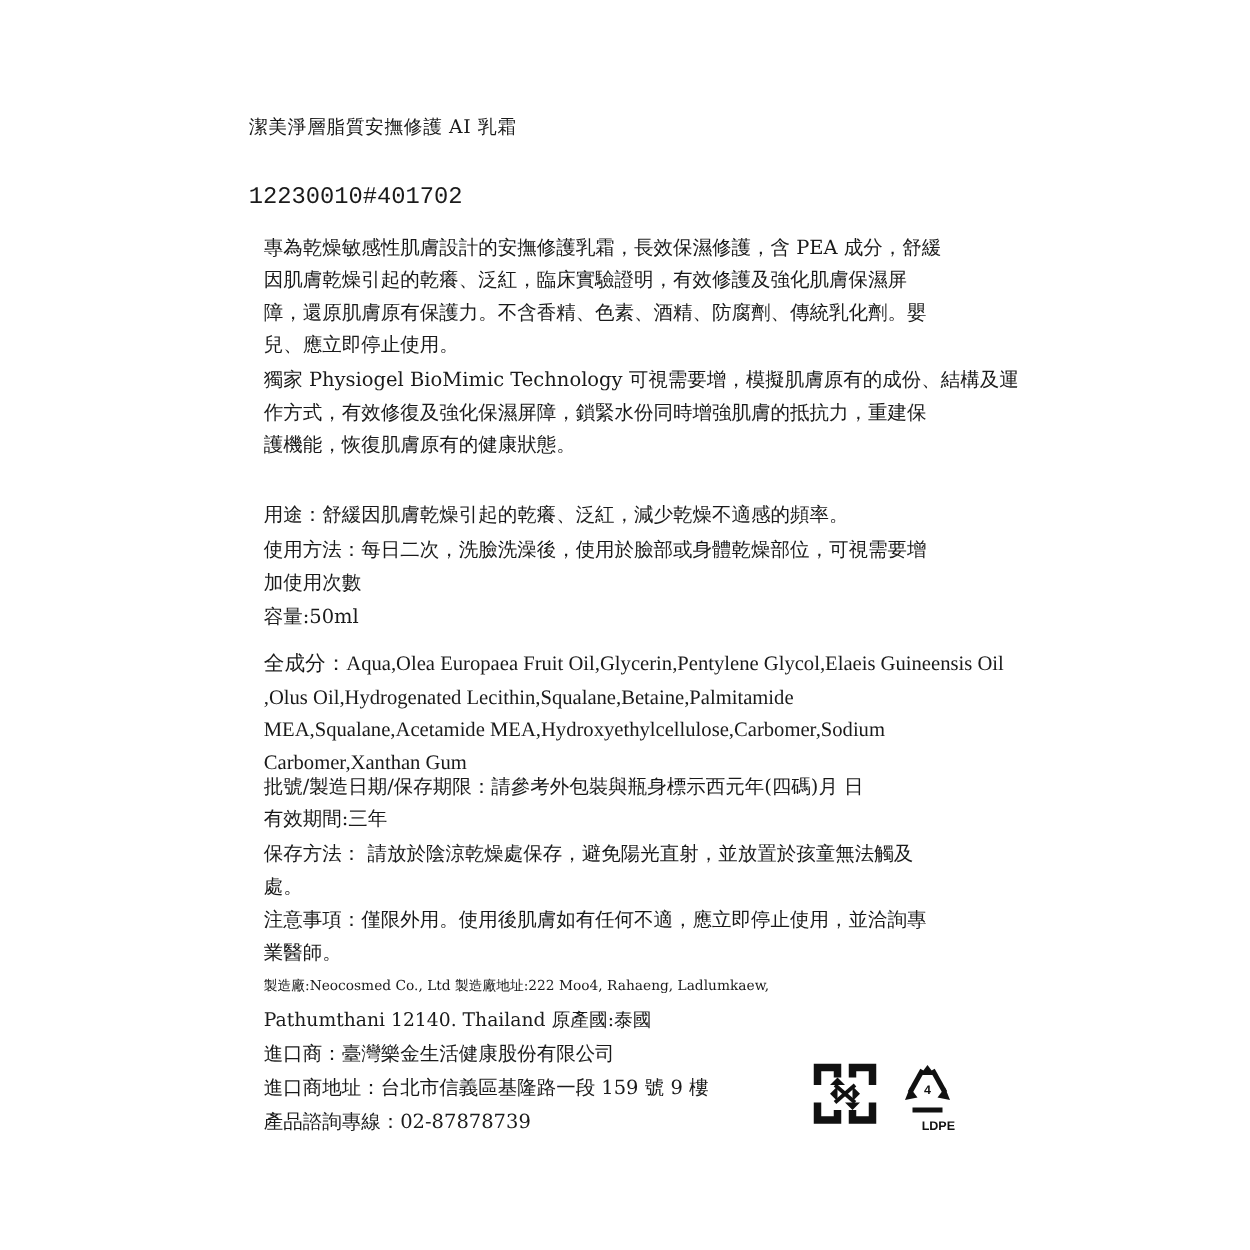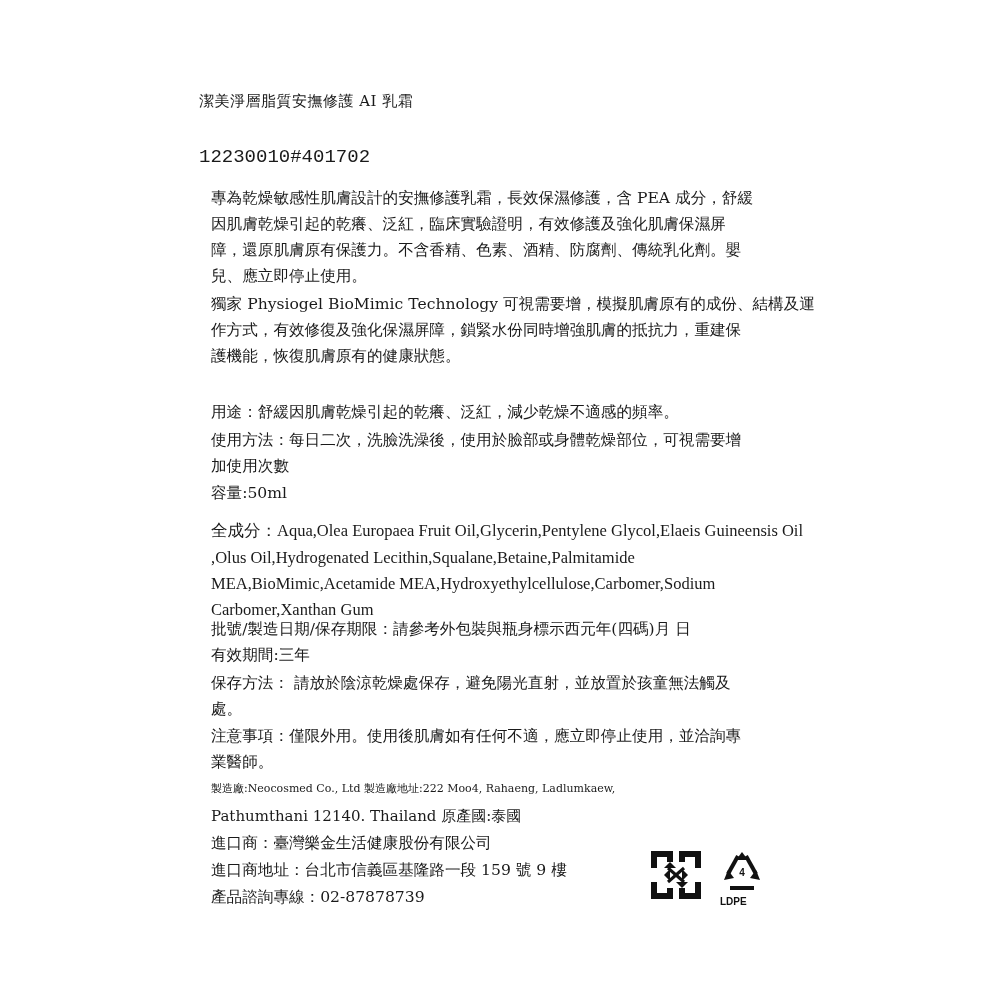--- a/index.html
+++ b/index.html
@@ -5,21 +5,21 @@
     html, body { margin: 0; padding: 0; background: #ffffff; }
     body { width: 1000px; height: 1000px; position: relative; overflow: hidden; color: #1a1a1a; }
     .doc { position: absolute; left: 199px; top: 0; width: 620px; font-family: "DejaVu Serif", "Liberation Serif", serif; }
     .title { position: absolute; top: 92px; left: 0; font-size: 15px; font-weight: normal; white-space: nowrap; letter-spacing: 0.5px; }
     .code { position: absolute; top: 146px; left: 0; font-size: 19px; font-family: Liberation Mono, monospace; white-space: nowrap; }
     .line { position: absolute; left: 12px; font-size: 15.6px; white-space: nowrap; line-height: 20px; }
     .serif-latin { font-family: "Liberation Serif", serif; font-size: 16.5px; margin-top: 10px; }
     .icons { position: absolute; left: 650px; top: 850px; width: 130px; height: 60px; }
     .icon-taiwan { position: absolute; left: 0; top: 0; width: 52px; height: 50px; }
     .icon-ldpe { position: absolute; left: 70px; top: 0; width: 44px; height: 60px; }
-    .ldpe-label { position: absolute; left: 0; top: 46px; width: 44px; text-align: left; font-family: "Liberation Sans", sans-serif; font-weight: bold; font-size: 10px; color: #111; }
+    .ldpe-label { position: absolute; left: 0; top: 46px; width: 44px; text-align: right; font-family: "Liberation Sans", sans-serif; font-weight: bold; font-size: 10px; color: #111; }
     .ldpe-num { position: absolute; left: 0; top: 17px; width: 44px; text-align: center; font-family: "Liberation Sans", sans-serif; font-weight: bold; font-size: 10px; color: #111; }
   </style>
 </head>
 <body>
 
 <div class="doc">
   <div class="title">潔美淨層脂質安撫修護 AI 乳霜</div>
   <div class="code">12230010#401702</div>
 
   <div class="line" style="top:188px">專為乾燥敏感性肌膚設計的安撫修護乳霜，長效保濕修護，含 PEA 成分，舒緩</div>
@@ -30,21 +30,21 @@
   <div class="line" style="top:320px">作方式，有效修復及強化保濕屏障，鎖緊水份同時增強肌膚的抵抗力，重建保</div>
   <div class="line" style="top:346px">護機能，恢復肌膚原有的健康狀態。</div>
 
   <div class="line" style="top:402px">用途：舒緩因肌膚乾燥引起的乾癢、泛紅，減少乾燥不適感的頻率。</div>
   <div class="line" style="top:430px">使用方法：每日二次，洗臉洗澡後，使用於臉部或身體乾燥部位，可視需要增</div>
   <div class="line" style="top:456px">加使用次數</div>
   <div class="line" style="top:483px">容量:50ml</div>
 
   <div class="line serif-latin" style="top:511px">全成分：Aqua,Olea Europaea Fruit Oil,Glycerin,Pentylene Glycol,Elaeis Guineensis Oil</div>
   <div class="line serif-latin" style="top:538px">,Olus Oil,Hydrogenated Lecithin,Squalane,Betaine,Palmitamide</div>
-  <div class="line serif-latin" style="top:564px">MEA,BioMimic,Acetamide MEA,Hydroxyethylcellulose,Carbomer,Sodium</div>
+  <div class="line serif-latin" style="top:564px">MEA,Squalane,Acetamide MEA,Hydroxyethylcellulose,Carbomer,Sodium</div>
   <div class="line serif-latin" style="top:590px">Carbomer,Xanthan Gum</div>
 
   <div class="line" style="top:619px">批號/製造日期/保存期限：請參考外包裝與瓶身標示西元年(四碼)月  日</div>
   <div class="line" style="top:645px">有效期間:三年</div>
   <div class="line" style="top:673px">保存方法：  請放於陰涼乾燥處保存，避免陽光直射，並放置於孩童無法觸及</div>
   <div class="line" style="top:699px">處。</div>
   <div class="line" style="top:726px">注意事項：僅限外用。使用後肌膚如有任何不適，應立即停止使用，並洽詢專</div>
   <div class="line" style="top:752px">業醫師。</div>
   <div class="line" style="top:779px; font-size:11px">製造廠:Neocosmed Co., Ltd 製造廠地址:222 Moo4, Rahaeng, Ladlumkaew,</div>
   <div class="line" style="top:806px; font-size:15px">Pathumthani 12140. Thailand  原產國:泰國</div>

